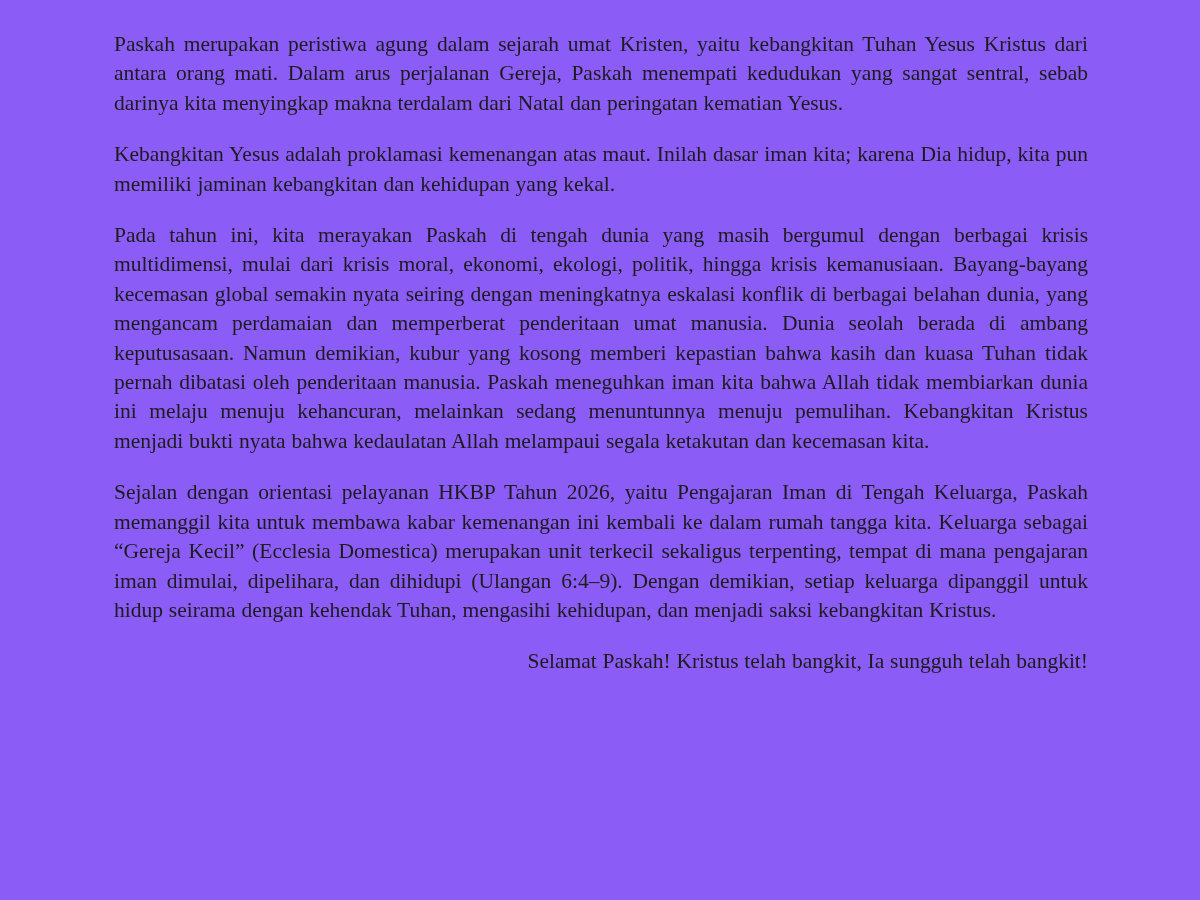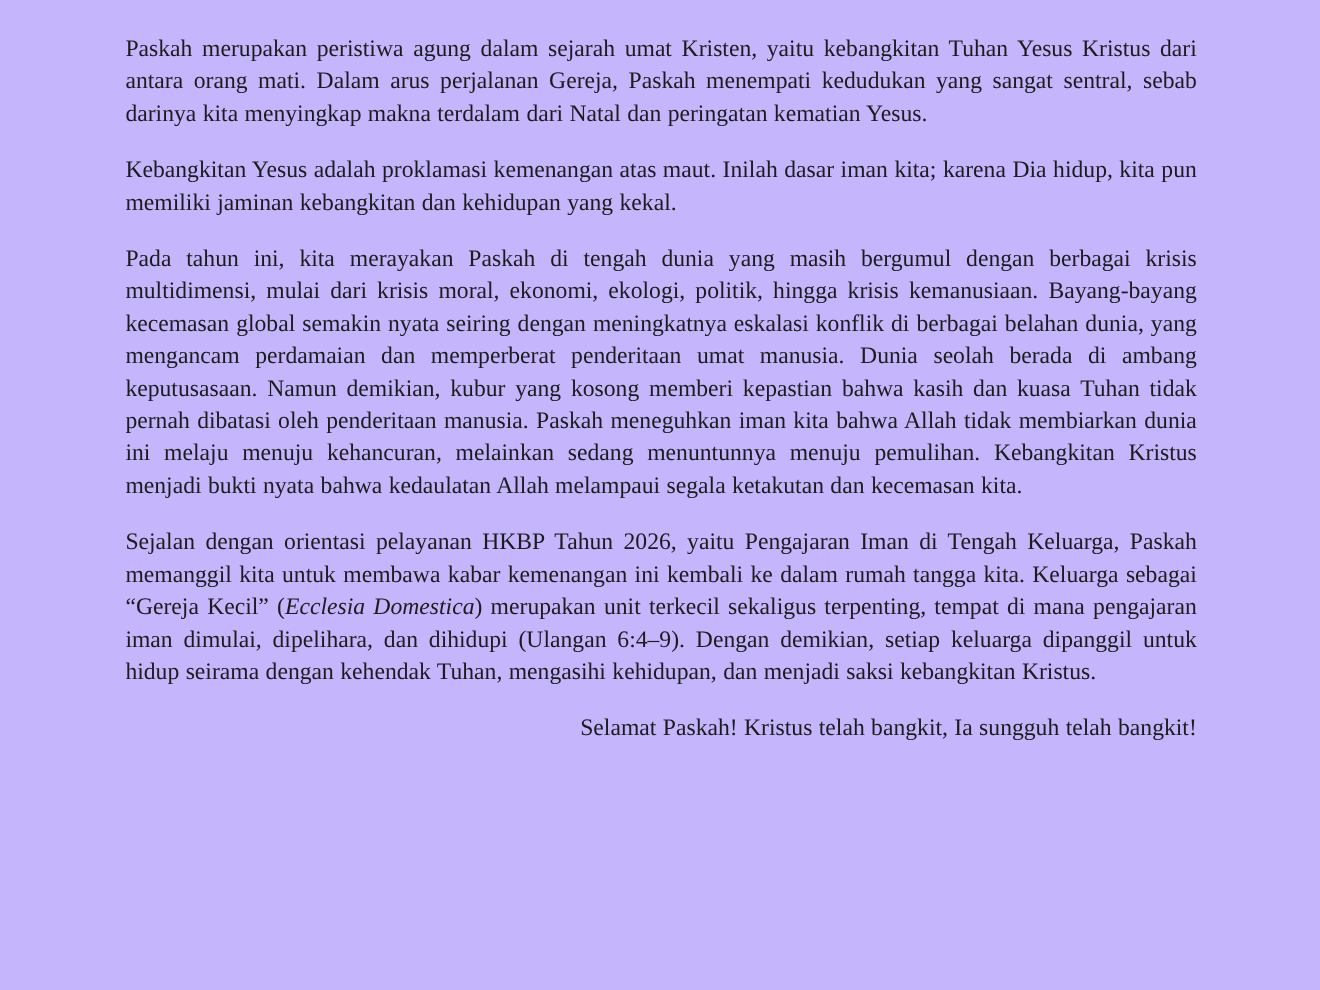--- a/index.html
+++ b/index.html
@@ -12,21 +12,21 @@
     width: 1200px;
     height: 900px;
     overflow: hidden;
     font-family: "Liberation Serif", "DejaVu Serif", serif;
     color: #1c1c1c;
   }
   .page {
     box-sizing: border-box;
     width: 1200px;
     height: 900px;
-    background: #c4b5fd;
+    background: #8b5cf6;
     padding: 30px 113px 0 114px;
   }
   .doc-body {
     width: 974px;
   }
   p.para {
     margin: 0 0 22px 0;
     font-size: 21.5px;
     line-height: 29.4px;
     text-align: justify;
@@ -36,21 +36,20 @@
     hyphens: none;
   }
   p.para:last-child {
     margin-bottom: 0;
   }
   
   p.para.single-line {
     text-align: right;
   }
   .it {
-    font-style: italic;
   }
 </style>
 </head>
 <body>
 
 <div class="page">
   <div class="doc-body">
 
     <p class="para">Paskah merupakan peristiwa agung dalam sejarah umat Kristen, yaitu kebangkitan Tuhan Yesus Kristus dari antara orang mati. Dalam arus perjalanan Gereja, Paskah menempati kedudukan yang sangat sentral, sebab darinya kita menyingkap makna terdalam dari Natal dan peringatan kematian Yesus.</p>
 

